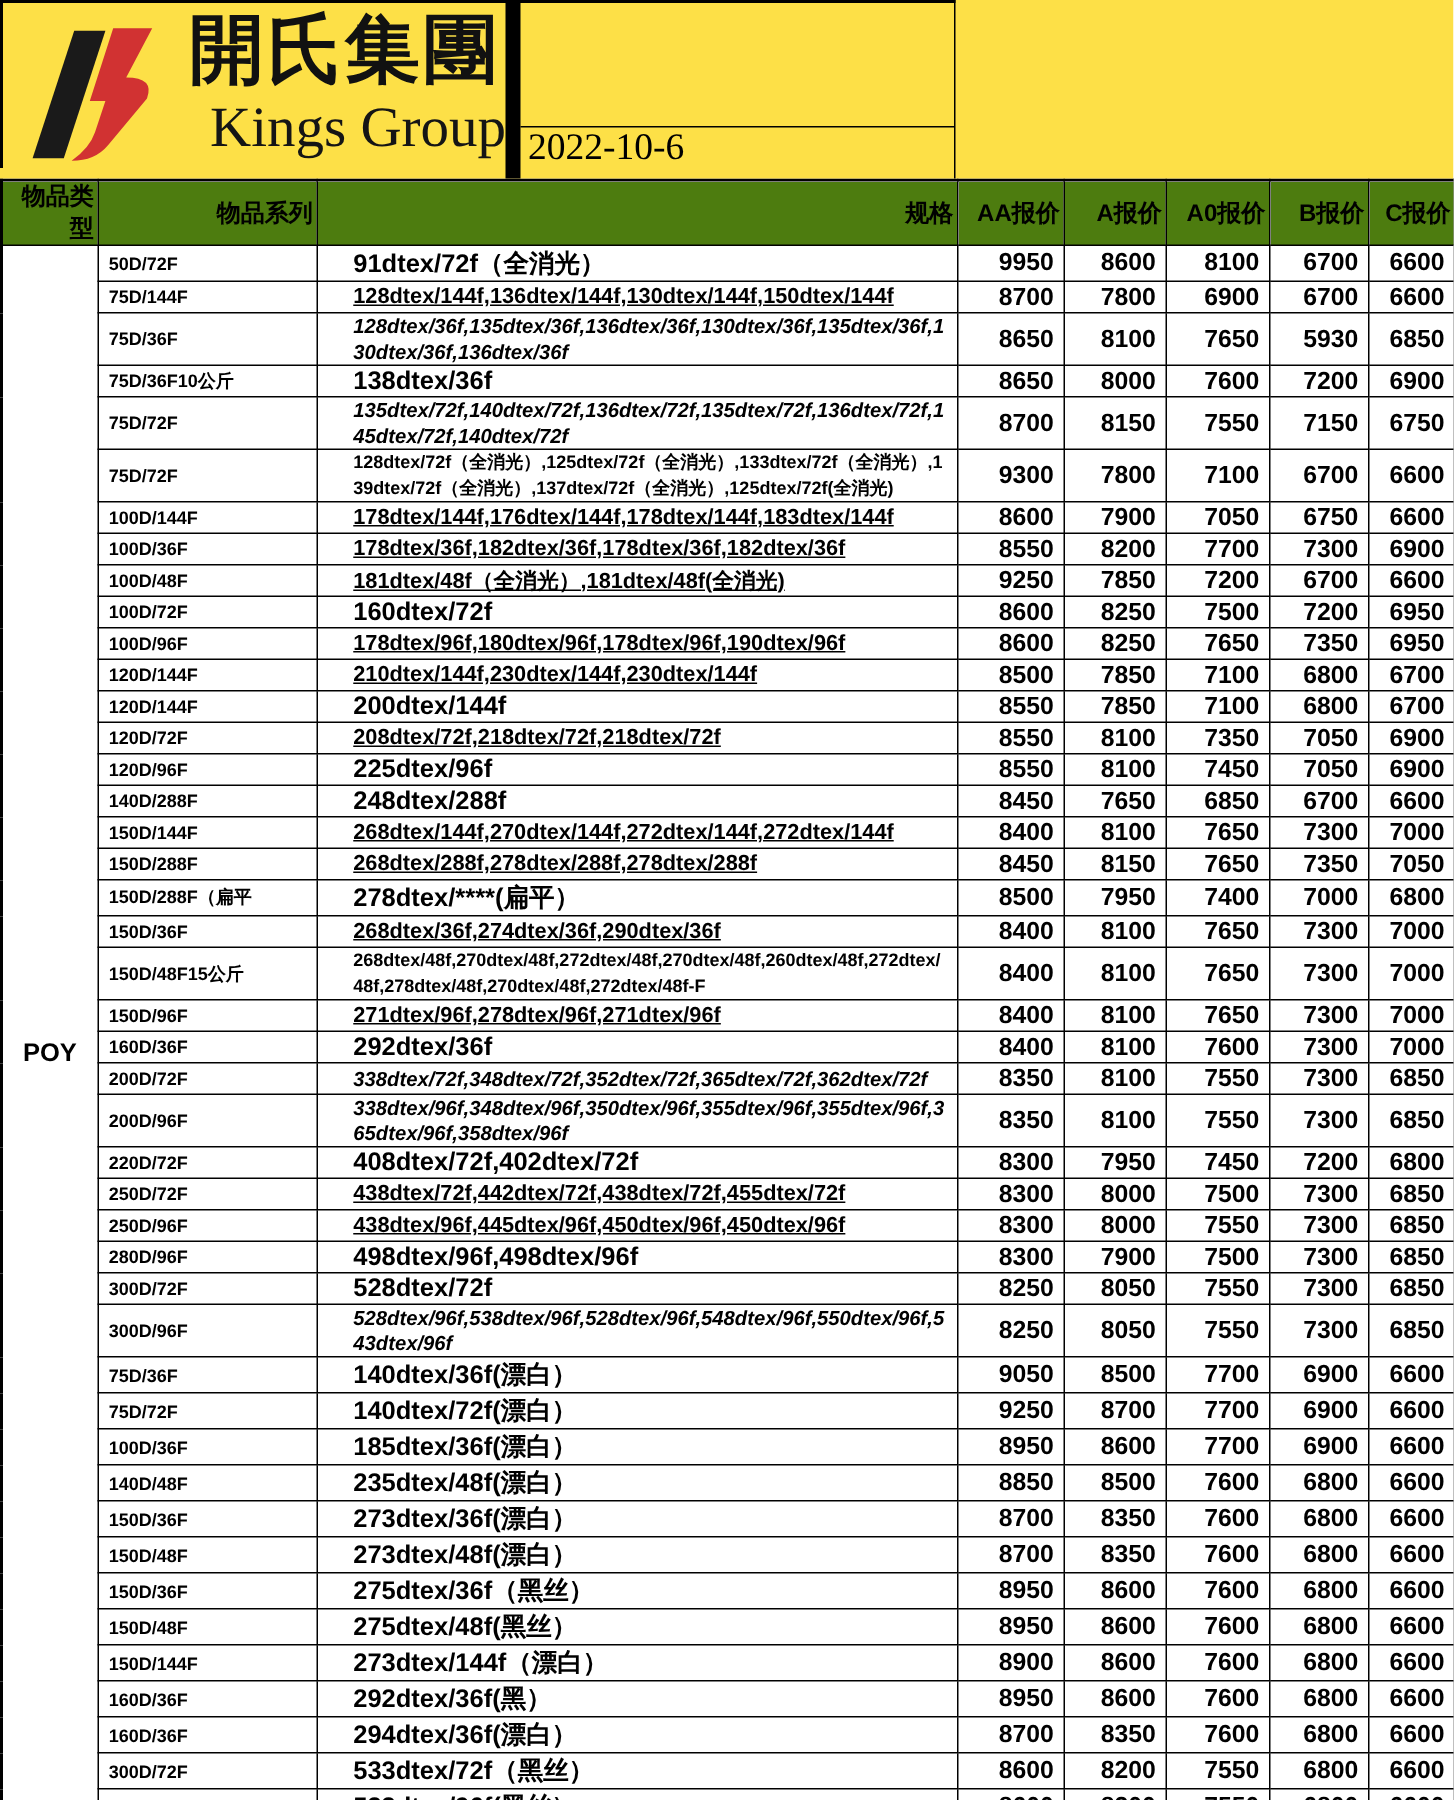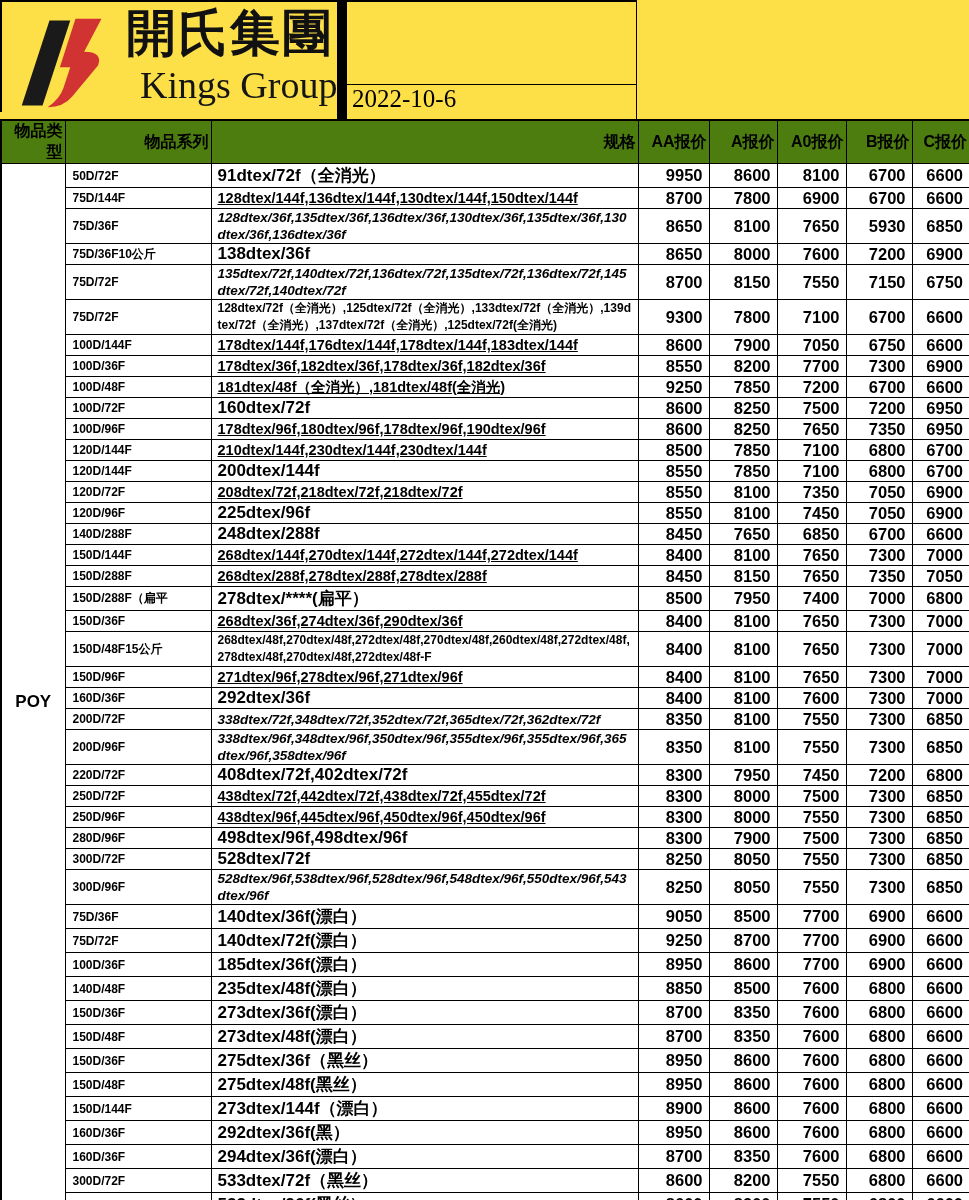--- a/index.html
+++ b/index.html
@@ -51,21 +51,21 @@
   .quote th, .quote td { border: 1px solid #000; overflow: hidden; }
   .quote thead tr { height: 20px; }
   .quote th {
     font-size: 16px; font-weight: bold; text-align: right; padding: 0 2px;
     background: #4d7c0f;
   }
   .quote tbody tr { height: 21px; }
   .quote td { padding: 0 5px; font-weight: bold; }
   td.cat-cell { text-align: center; font-size: 17px; font-weight: bold; padding: 0; }
   td.series   { font-size: 12px; padding-left: 7px; white-space: nowrap; }
-  td.spec     { padding-left: 6px; }
+  td.spec     { padding-left: 24px; }
   td.spec.spec-lg { font-size: 17px;   white-space: nowrap; }
   td.spec.spec-md { font-size: 14.5px; white-space: nowrap; text-decoration: underline; }
   td.spec.spec-sm { font-size: 13.5px; line-height: 17px; word-break: break-all; font-style: italic; }
   td.spec.spec-xs { font-size: 12px;   line-height: 17px; word-break: break-all; margin-left: 12px; }
   td.price    { font-size: 16.5px; text-align: right; padding-right: 6px; white-space: nowrap; }
 </style>
 </head>
 <body>
 
 <div class="header">

